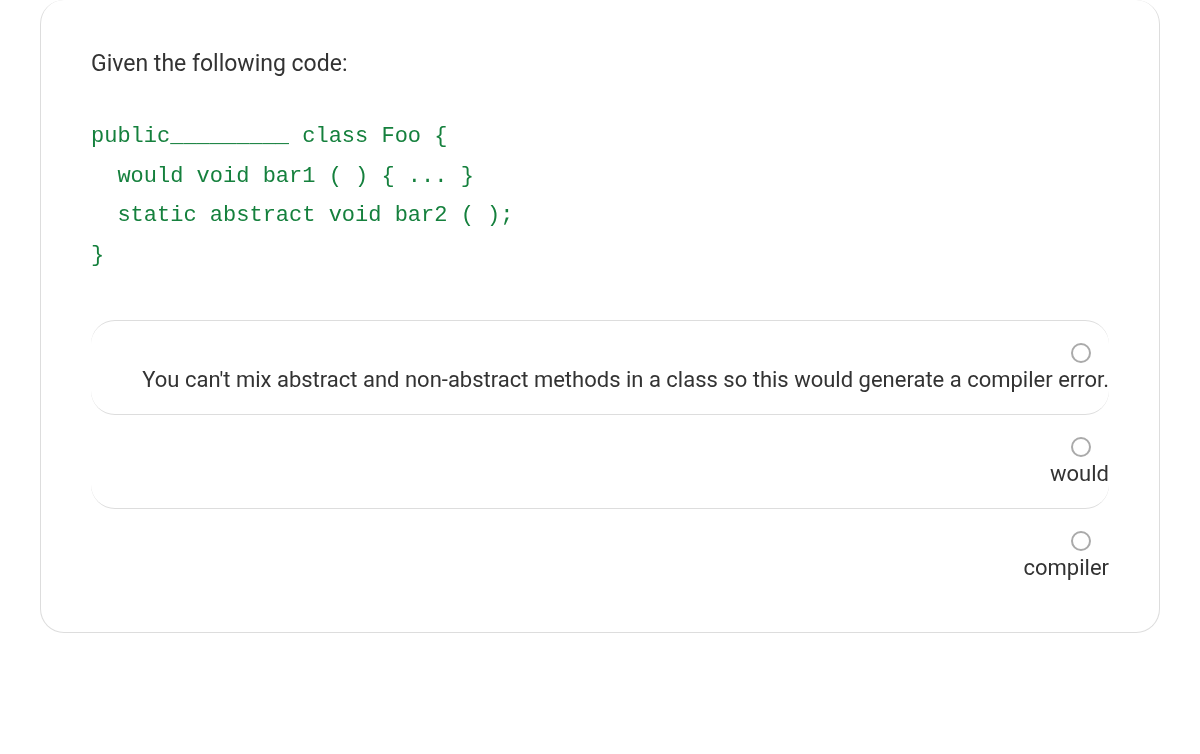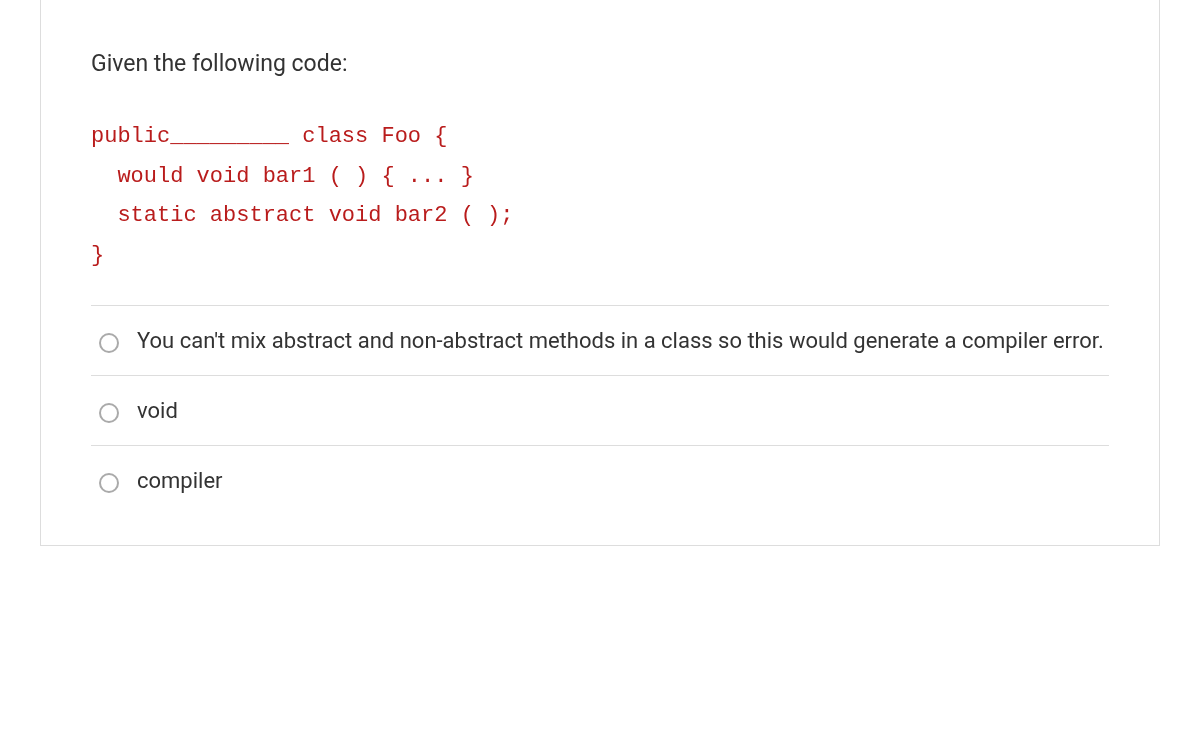--- a/index.html
+++ b/index.html
@@ -1,18 +1,19 @@
 <!DOCTYPE html>
 <html><head>
   <meta charset="utf-8">
   <style>
     * {
       margin: 0;
       padding: 0;
       box-sizing: border-box;
+      border-radius: 24px;
     }
     body {
       font-family: -apple-system, BlinkMacSystemFont, "Segoe UI", Roboto, "Helvetica Neue", Arial, sans-serif;
       background: #fff;
       padding: 0;
     }
     .question-container {
       border: 1px solid #ddd;
       border-top: none;
       margin: 0 40px;
@@ -21,36 +22,37 @@
     }
     .question-prompt {
       font-size: 23px;
       color: #333;
       margin-bottom: 40px;
       font-weight: 400;
     }
     .code-block {
       font-family: "Courier New", Courier, monospace;
       font-size: 22px;
-      color: #b91c1c;
-      margin-bottom: 30px;
+      color: #15803d;
+      margin-bottom: 45px;
       line-height: 1.8;
     }
     .code-line {
       white-space: pre;
     }
     .options-list {
       border-top: 1px solid #ddd;
     }
     .option-row {
       display: flex;
-      align-items: center;
+      align-items: flex-end;
       padding: 18px 0;
       border-bottom: 1px solid #ddd;
       cursor: pointer;
+      flex-direction: column;
     }
     .option-row:last-child {
       border-bottom: none;
     }
     .radio-circle {
       width: 20px;
       height: 20px;
       border: 2px solid #aaa;
       border-radius: 50%;
       margin-right: 18px;
@@ -78,20 +80,20 @@
     <div class="code-line">}</div>
   </div>
 
   <div class="options-list">
     <div class="option-row">
       <div class="radio-circle"></div>
       <div class="option-text">You can't mix abstract and non-abstract methods in a class so this would generate a compiler error.</div>
     </div>
     <div class="option-row">
       <div class="radio-circle"></div>
-      <div class="option-text">void</div>
+      <div class="option-text">would</div>
     </div>
     <div class="option-row">
       <div class="radio-circle"></div>
       <div class="option-text">compiler</div>
     </div>
   </div>
 </div>
 
 </body></html>

